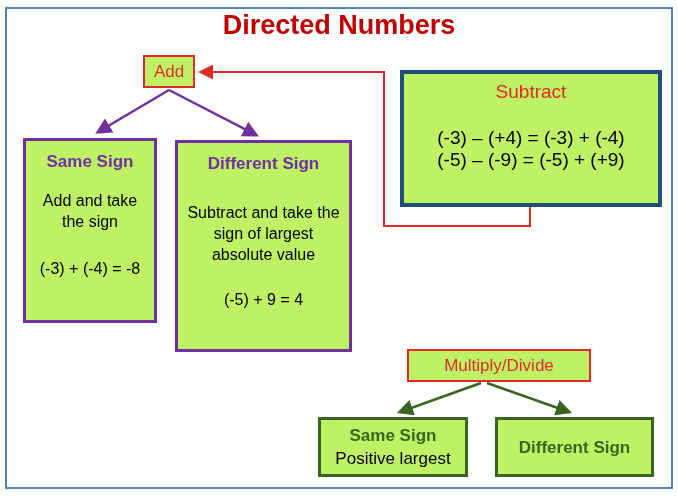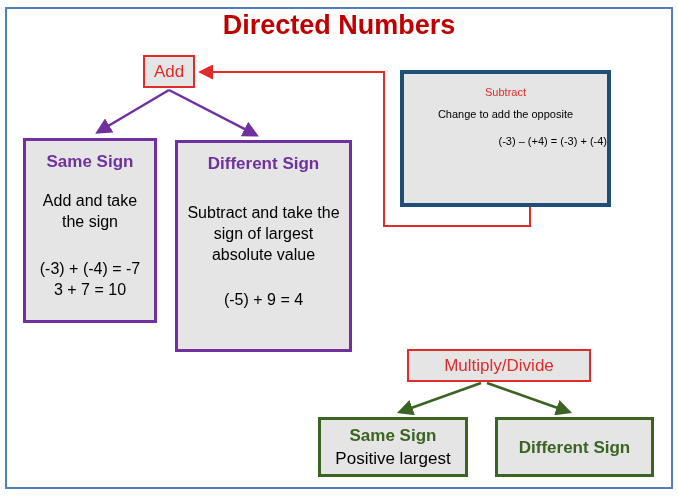--- a/index.html
+++ b/index.html
@@ -29,42 +29,42 @@
     border: 2px solid var(--frame_blue);
   }
   .title {
     position: absolute;
     left: 0; right: 0; top: 10px;
     text-align: center;
     font-size: 27px;
     font-weight: bold;
     color: var(--title_red);
   }
-  .box { position: absolute; background: #e5e5e5; }
+  .box { position: absolute; background: #bef264; }
   .center-flex {
     display: flex;
     align-items: center;
     justify-content: center;
   }
   .add-box {
     left: 143px; top: 55px; width: 52px; height: 33px;
     border: 2px solid var(--accent_red);
     color: var(--accent_red);
     font-size: 17px;
   }
   .subtract-box {
-    left: 400px; top: 70px; width: 211px; height: 137px;
+    left: 400px; top: 70px; width: 262px; height: 137px;
     border: 4px solid var(--dark_blue);
     text-align: center;
-    font-size: 11px;
+    font-size: 19px;
     line-height: 22px;
     padding-top: 7px;
   }
   .subtract-box .box-title { color: var(--accent_red); }
-  .subtract-box .equations { margin-top: 5px; text-align: right; }
+  .subtract-box .equations { margin-top: 24px; }
   .purple-box {
     border: 3px solid var(--purple);
     text-align: center;
     font-size: 16px;
     line-height: 21px;
     padding-top: 10px;
   }
   .purple-box .box-title {
     color: var(--purple);
     font-weight: bold;
@@ -135,32 +135,31 @@
     <line class="arrow-green" x1="481" y1="383" x2="400" y2="412" marker-end="url(#ah-green)"></line>
     <line class="arrow-green" x1="487" y1="383" x2="569" y2="412" marker-end="url(#ah-green)"></line>
   </svg>
 
   <div class="box add-box center-flex">
     <span>Add</span>
   </div>
 
   <div class="box subtract-box">
     <div class="box-title">Subtract</div>
-    <div class="rule">Change to add the opposite</div>
     <div class="equations">
       <div>(-3) – (+4) = (-3) + (-4)</div>
+      <div>(-5) – (-9) = (-5) + (+9)</div>
     </div>
   </div>
 
   <div class="box purple-box same-sign-add">
     <div class="box-title">Same Sign</div>
     <div class="rule">Add and take the sign</div>
     <div class="equations">
-      <div>(-3) + (-4) = -7</div>
-      <div>3 + 7 = 10</div>
+      <div>(-3) + (-4) = -8</div>
     </div>
   </div>
 
   <div class="box purple-box diff-sign-add">
     <div class="box-title">Different Sign</div>
     <div class="rule">Subtract and take the sign of largest absolute value</div>
     <div class="equations">
       <div>(-5) + 9 = 4</div>
     </div>
   </div>

